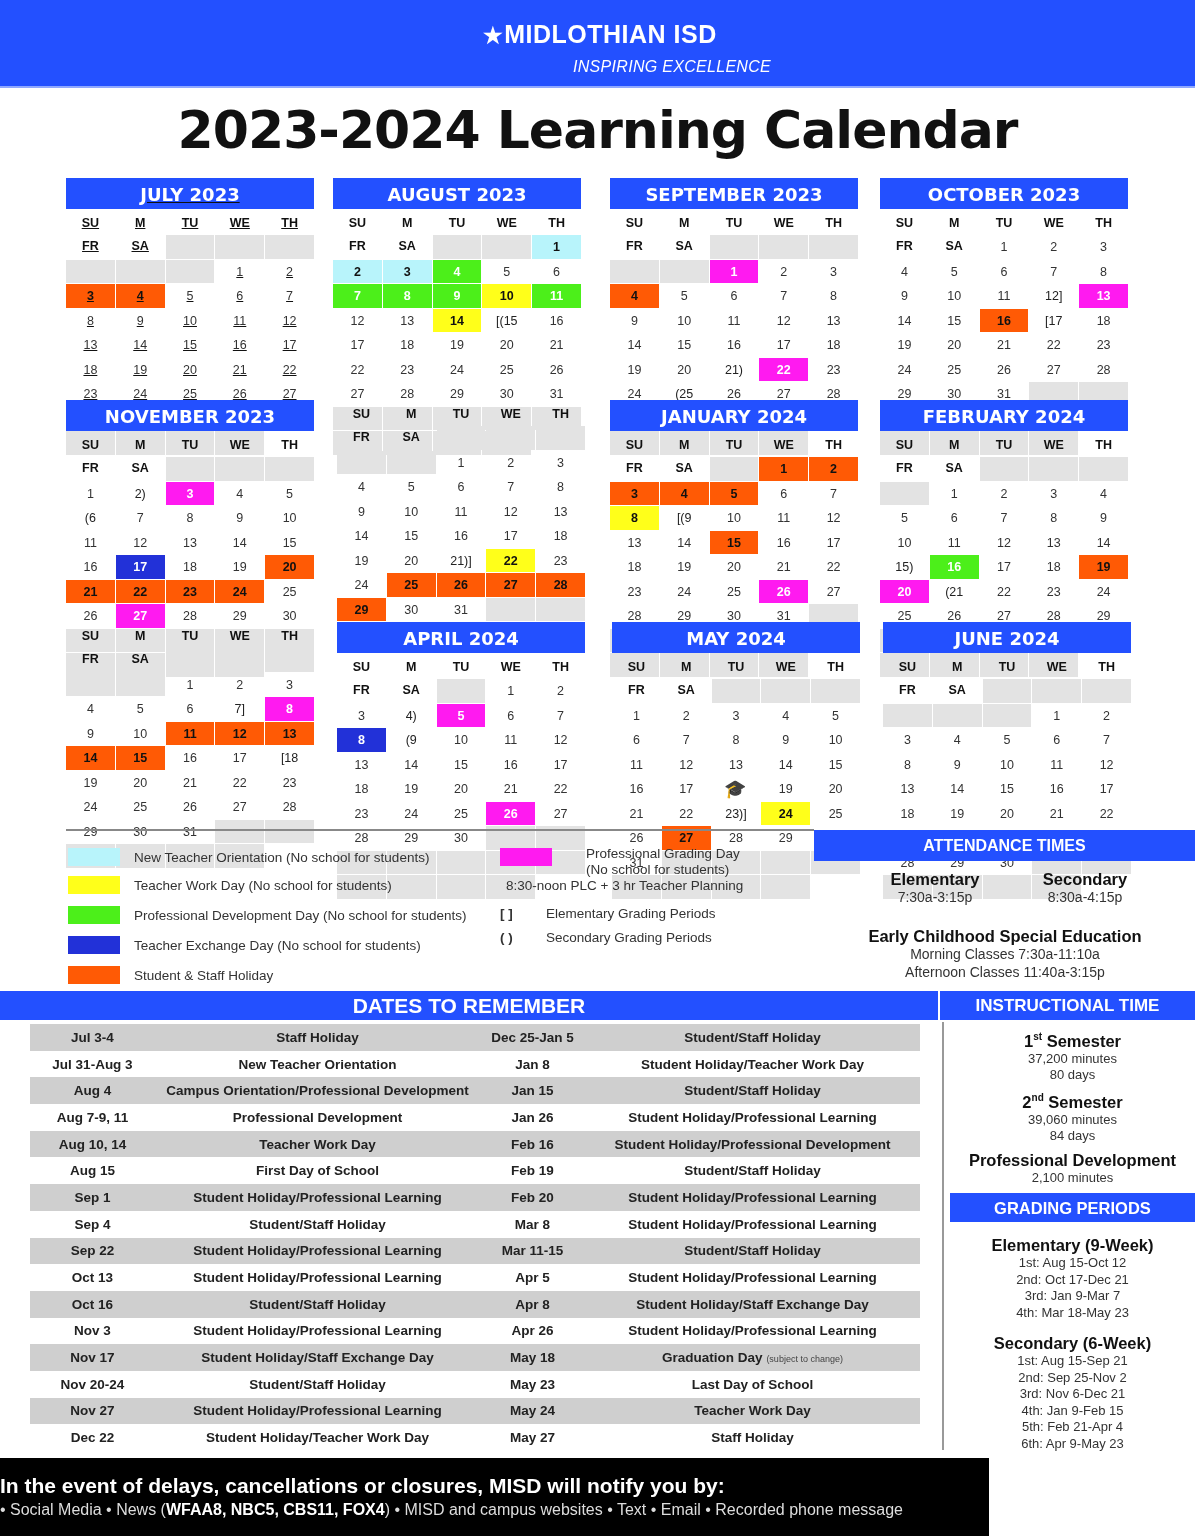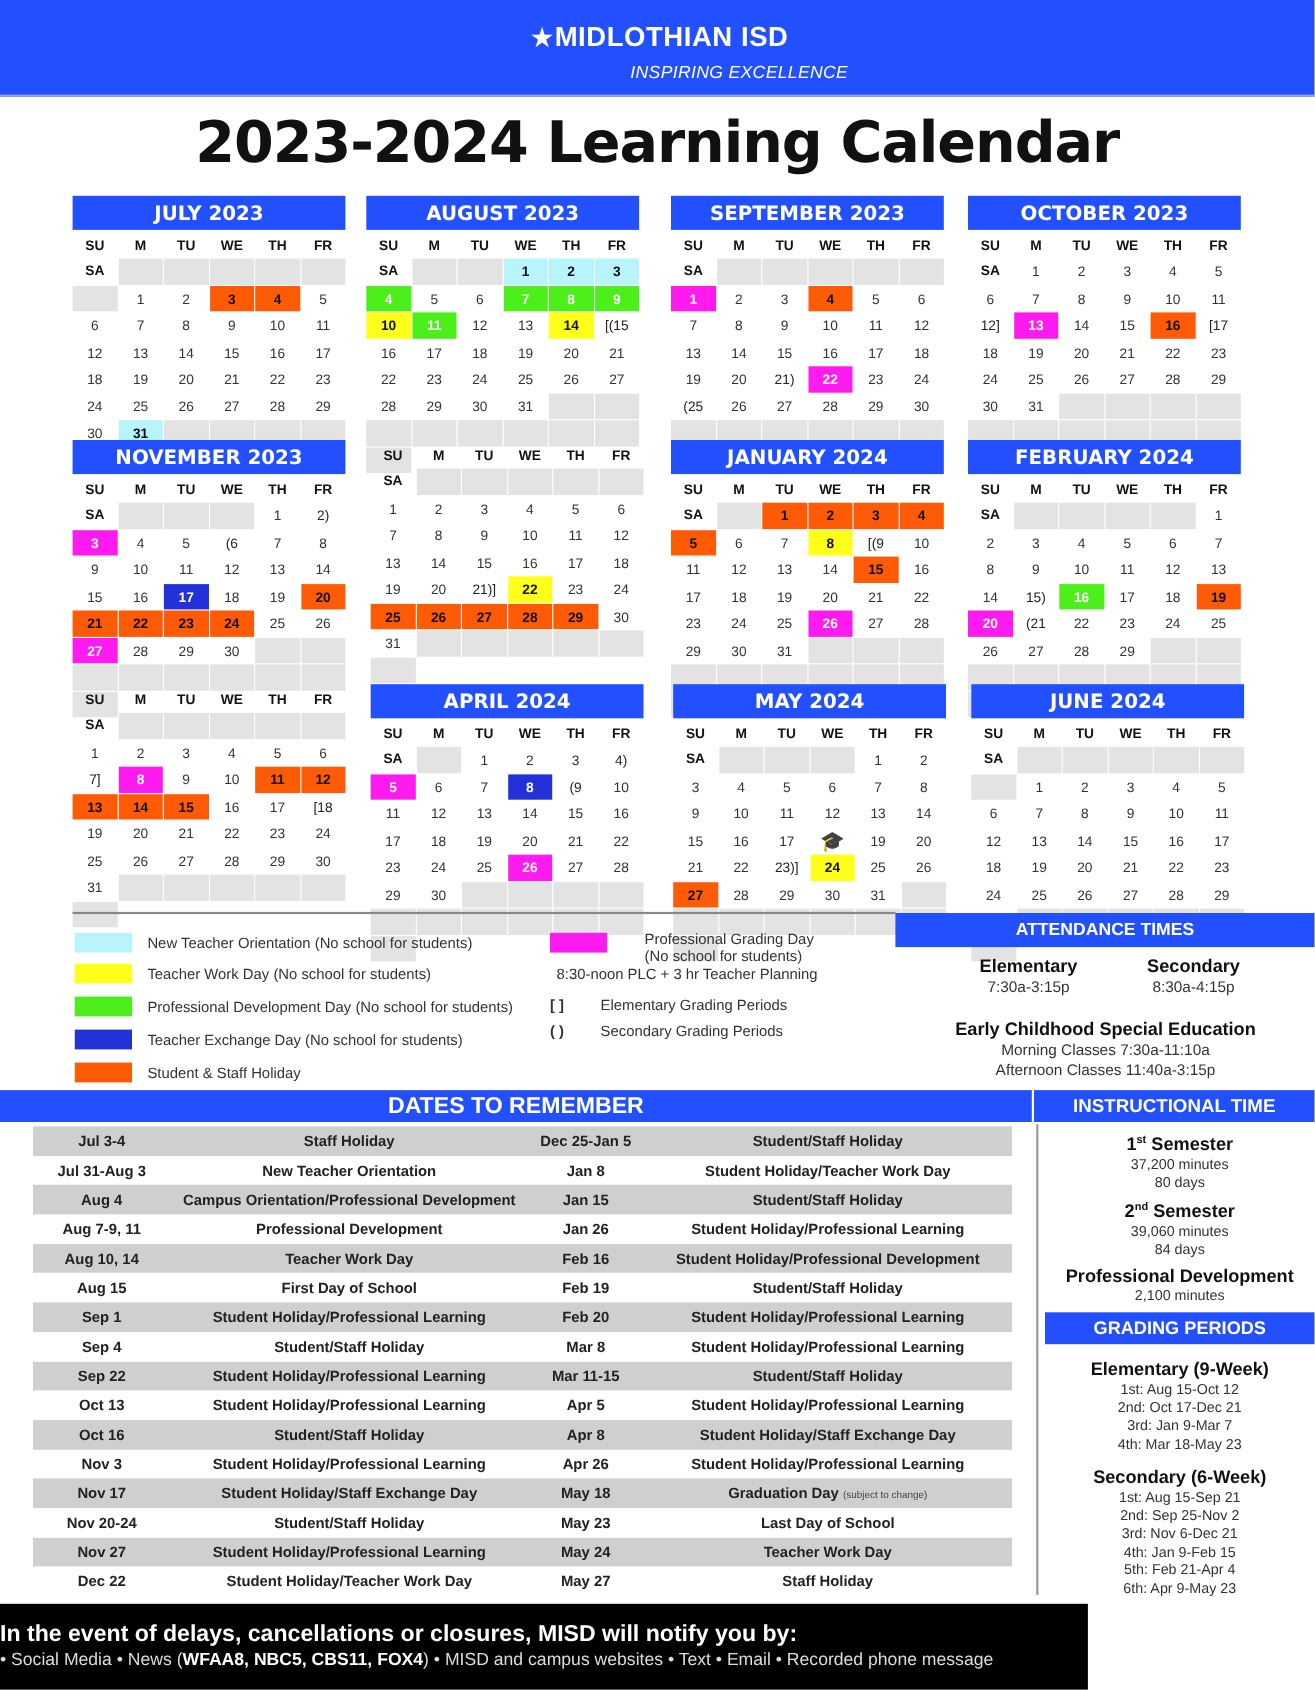--- a/index.html
+++ b/index.html
@@ -4,21 +4,21 @@
 <style>
 *{box-sizing:border-box;margin:0;padding:0}
 body{width:1195px;height:1536px;background:#fff;font-family:"Liberation Sans",sans-serif;color:#111;position:relative;overflow:hidden}
 .topbar{position:absolute;left:0;top:0;width:1195px;height:88px;background:#2350ff;border-bottom:2px solid #8fa8ff}
 .logo{position:absolute;left:483px;top:20px;color:#fff;font-weight:bold;font-size:25px;letter-spacing:0.5px;font-family:"Liberation Sans",sans-serif}
 .logo .star{font-size:22px;margin-right:1px}
 .tagline{position:absolute;left:573px;top:58px;color:#fff;font-style:italic;font-size:16px;letter-spacing:0.3px}
 .title{position:absolute;left:0;width:1195px;top:100px;text-align:center;font-weight:bold;font-size:52px;font-family:"DejaVu Sans",sans-serif;letter-spacing:-1px}
 .month{position:absolute;width:248px}
 .mhead{height:31px;background:#2350ff;color:#fff;font-weight:bold;font-size:18px;text-align:center;line-height:34px;font-family:"DejaVu Sans",sans-serif}
-.grid{display:grid;grid-template-columns:repeat(6,1fr);gap:1px;margin-top:3px}
+.grid{display:grid;grid-template-columns:repeat(5,1fr);gap:1px;margin-top:3px}
 .dow{height:22px;text-align:center;font-weight:bold;font-size:12.5px;line-height:22px}
 .cell{height:23.5px;text-align:center;font-size:12.5px;line-height:24px;color:#333;position:relative;white-space:nowrap}
 .cell.empty{background:#e3e3e3}
 .cell.hl{font-weight:bold}
 .lg-item{position:absolute;display:flex;align-items:center;font-size:13.5px;color:#333;white-space:nowrap}
 .sw{width:52px;height:18px;margin-right:14px}
 .attend-head{position:absolute;left:814px;top:830px;width:381px;height:31px;background:#2350ff;color:#fff;font-weight:bold;font-size:16px;text-align:center;line-height:32px}
 .att{position:absolute;text-align:center;font-size:14px;color:#333}
 .att b{display:block;font-size:16.5px;color:#111}
 .dtr-head{position:absolute;left:0;top:991px;width:938px;height:29px;background:#2350ff;color:#fff;font-weight:bold;font-size:21px;text-align:center;line-height:30px}
@@ -45,21 +45,21 @@
 </head>
 <body>
 
 <div class="topbar">
   <div class="logo"><span class="star">★</span><span>MIDLOTHIAN ISD</span></div>
   <div class="tagline">INSPIRING EXCELLENCE</div>
 </div>
 <div class="title">2023-2024 Learning Calendar</div>
 
 <div id="months">
-    <div class="month" style="left: 66px; top: 178px;">
+    <div class="month" style="left: 66px; top: 178px; text-decoration: underline;">
       <div class="mhead">JULY 2023</div>
       <div class="grid">
         <div class="dow">SU</div>
         <div class="dow">M</div>
         <div class="dow">TU</div>
         <div class="dow">WE</div>
         <div class="dow">TH</div>
         <div class="dow">FR</div>
         <div class="dow">SA</div>
         <div class="cell empty"></div>

